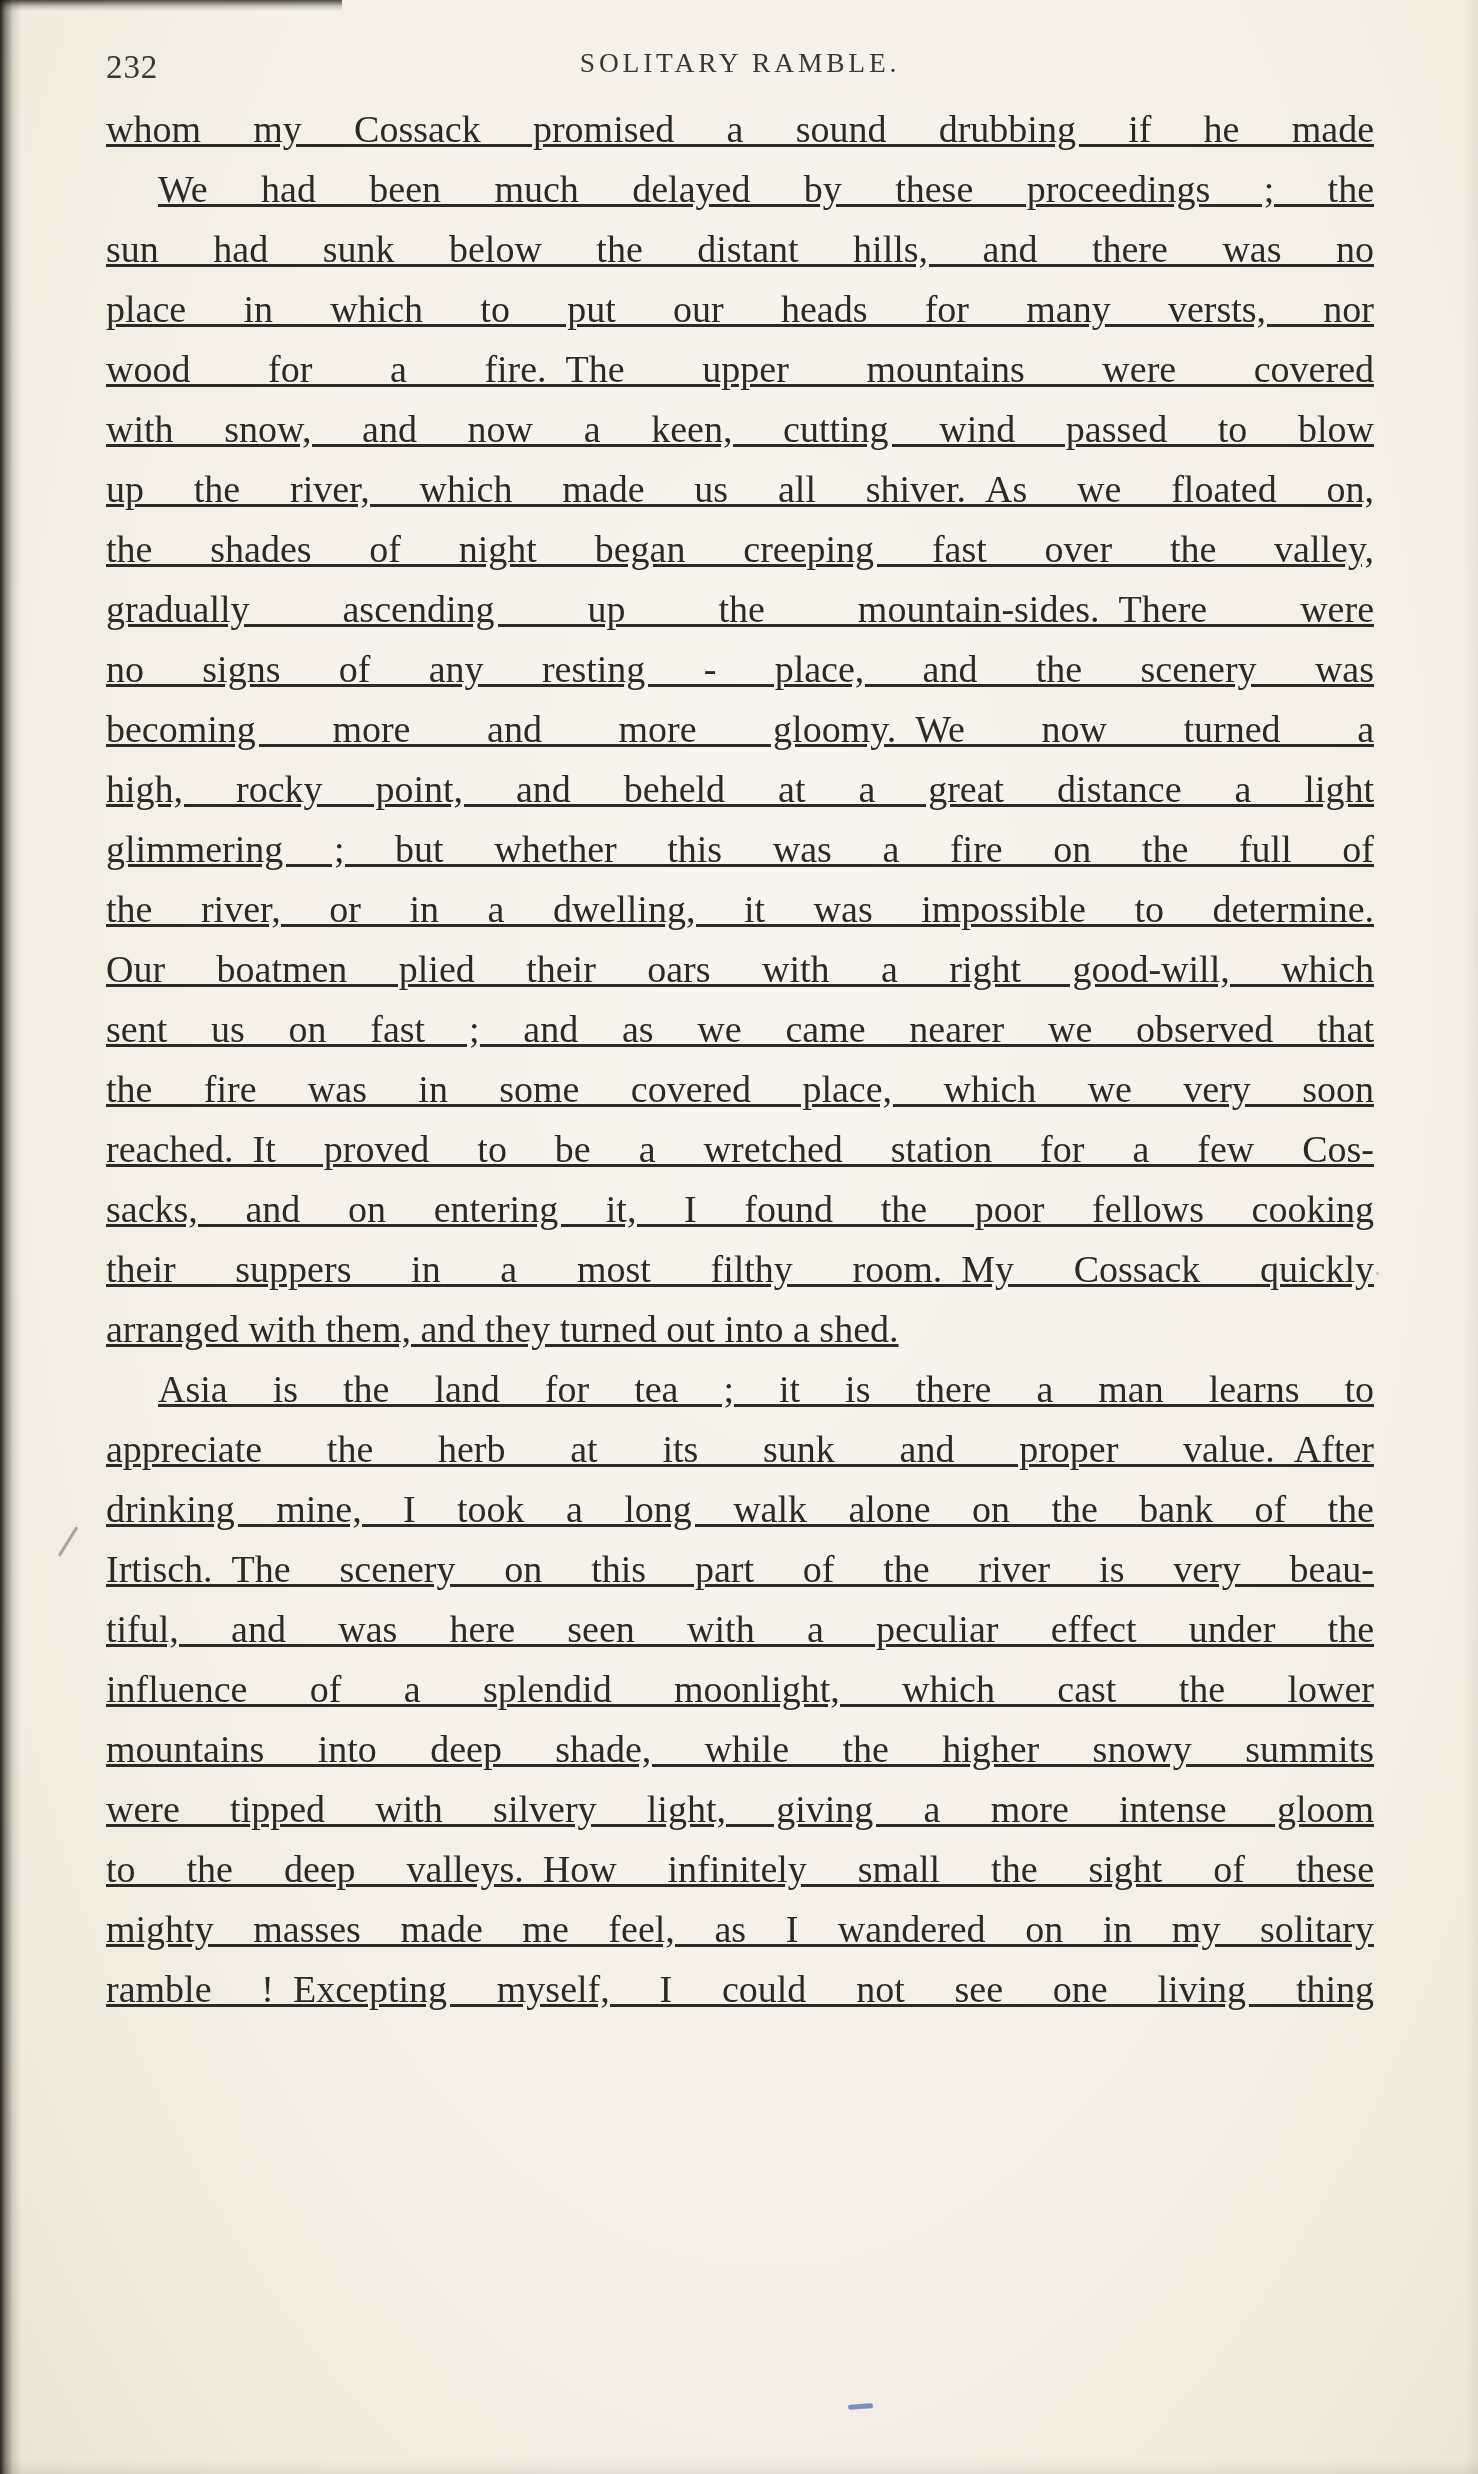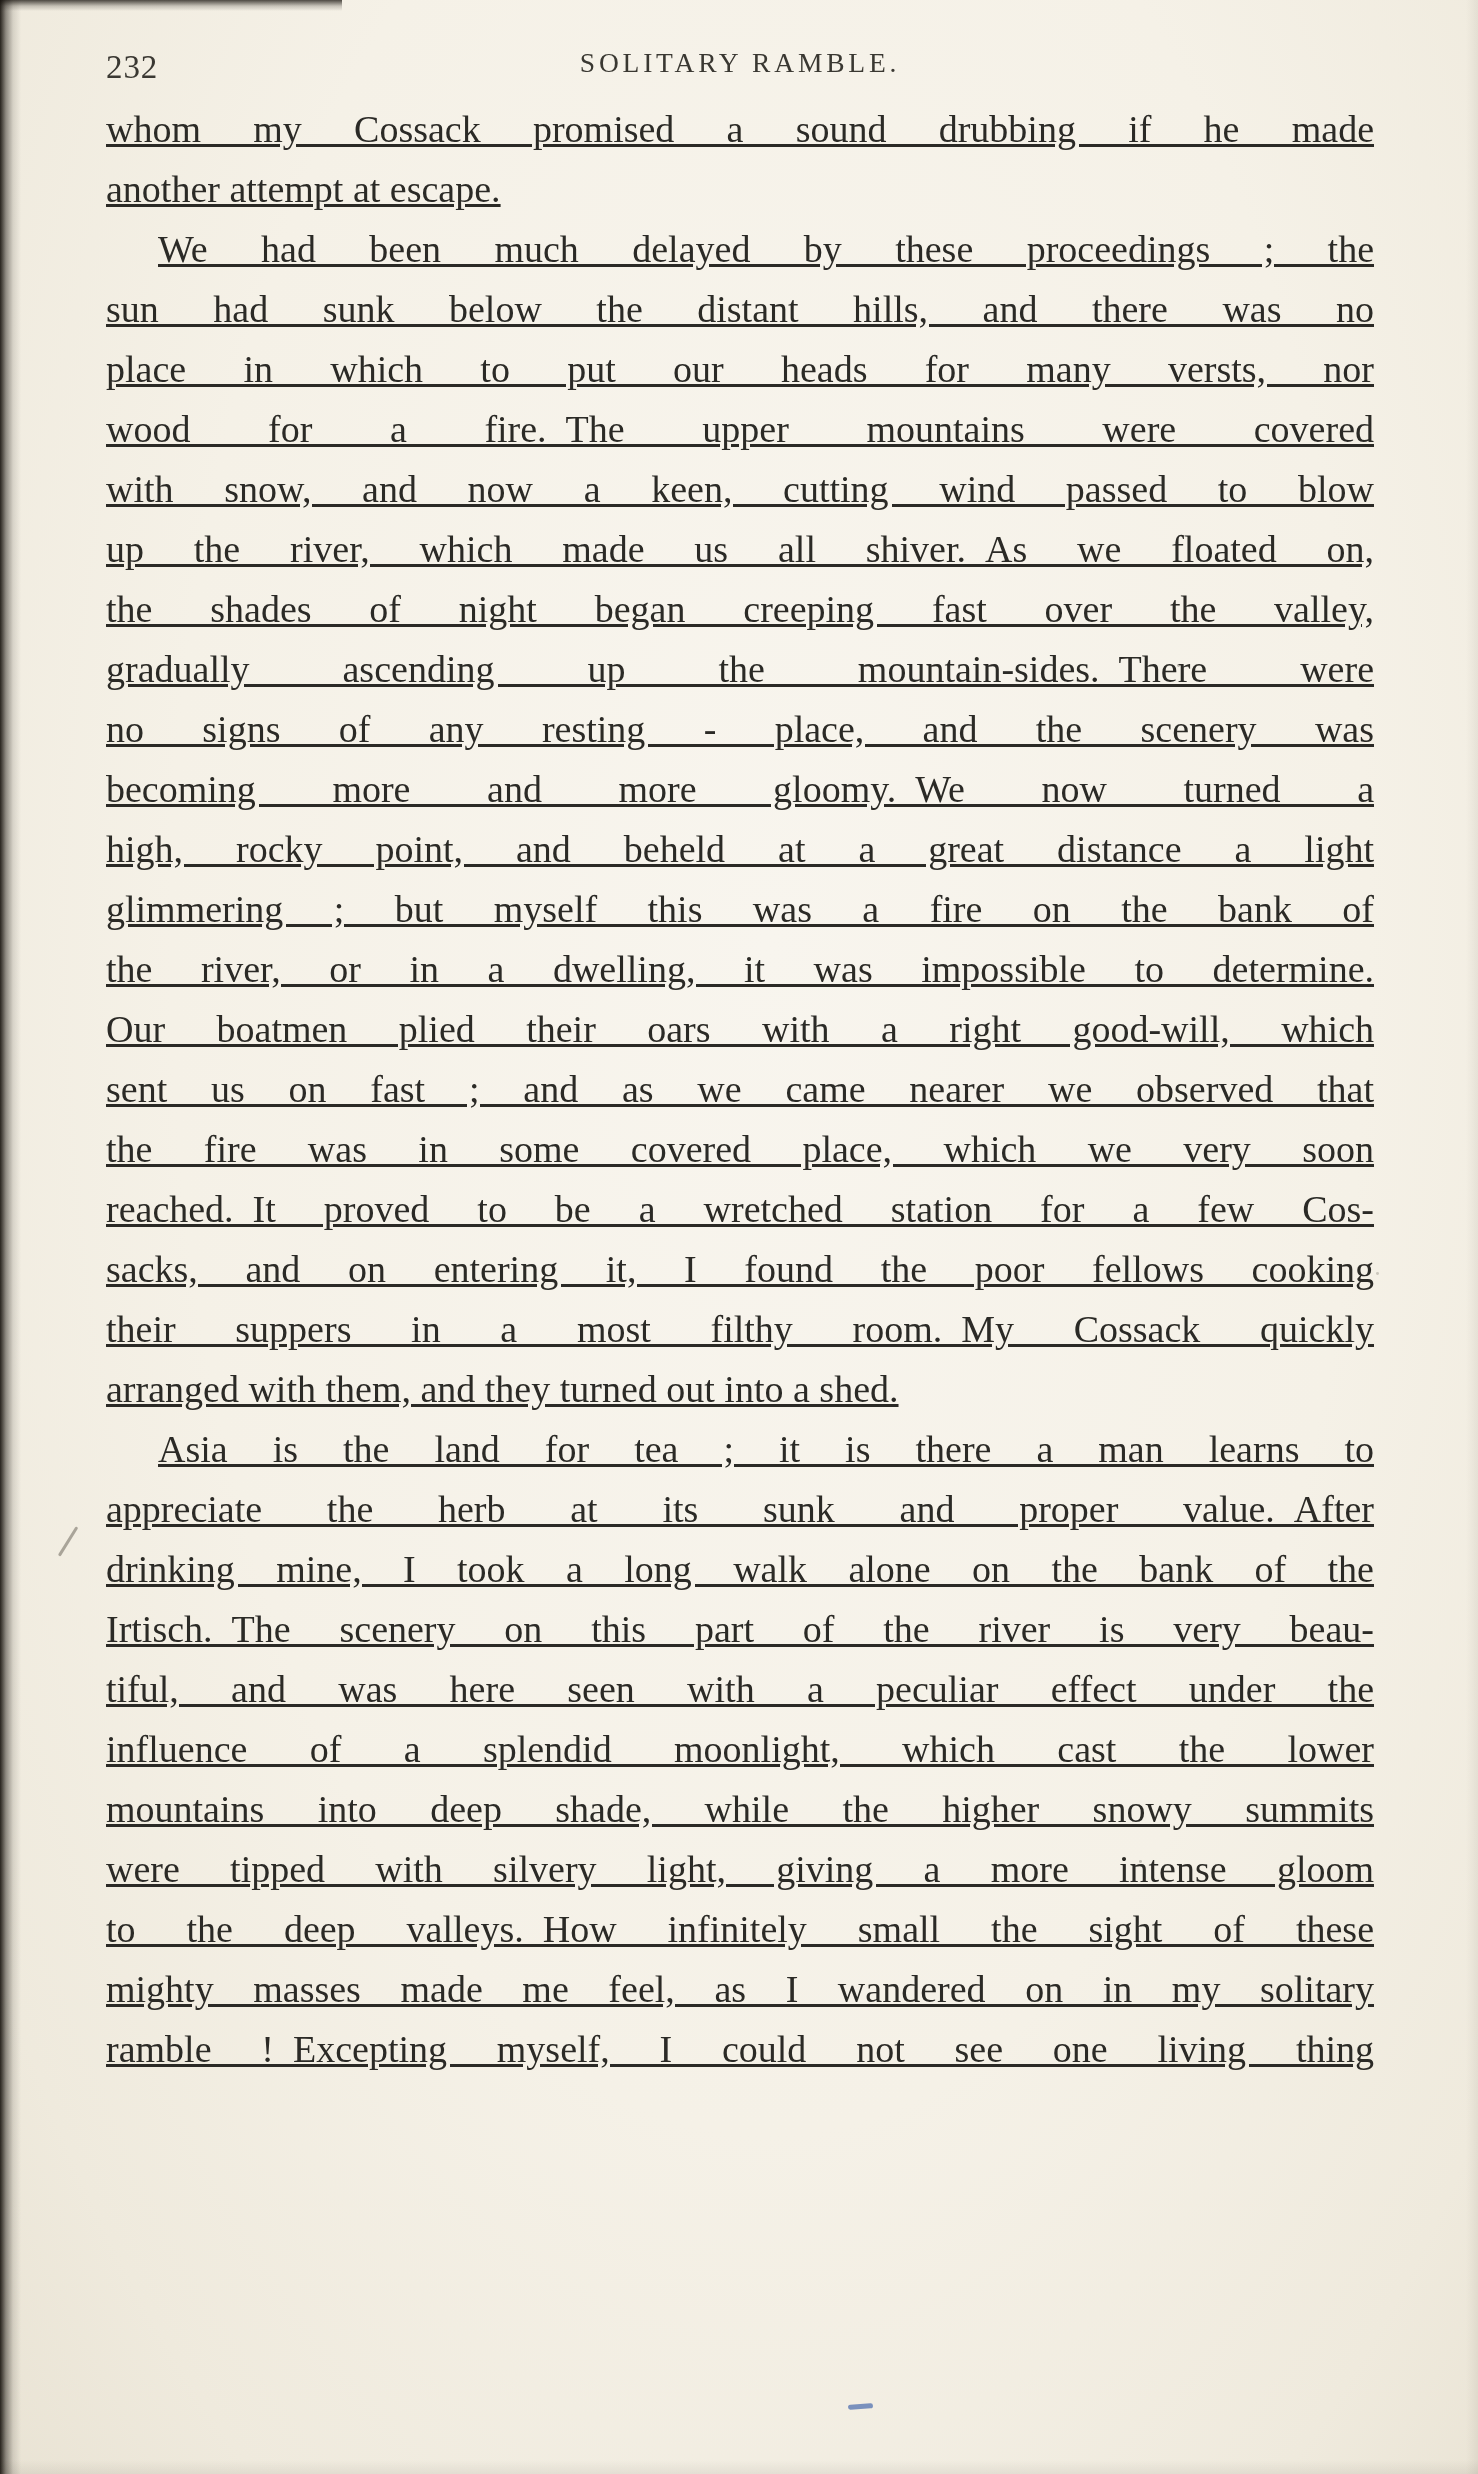--- a/index.html
+++ b/index.html
@@ -141,33 +141,32 @@
   <div class="edge-right"></div>
   <div class="edge-bottom"></div>
 
   <div class="header">
     <span class="folio">232</span>
     <span class="running-title">SOLITARY RAMBLE.</span>
   </div>
 
   <div class="body-text">
       <div class="line">whom my Cossack promised a sound drubbing if he made</div>
-      <div class="line lastline">another attempt at escape.</div>
       <div class="line indent">We had been much delayed by these proceedings ; the</div>
       <div class="line">sun had sunk below the distant hills, and there was no</div>
       <div class="line">place in which to put our heads for many versts, nor</div>
       <div class="line">wood for a fire. The upper mountains were covered</div>
       <div class="line">with snow, and now a keen, cutting wind passed to blow</div>
       <div class="line">up the river, which made us all shiver. As we floated on,</div>
       <div class="line">the shades of night began creeping fast over the valley,</div>
       <div class="line">gradually ascending up the mountain-sides. There were</div>
       <div class="line">no signs of any resting - place, and the scenery was</div>
       <div class="line">becoming more and more gloomy. We now turned a</div>
       <div class="line">high, rocky point, and beheld at a great distance a light</div>
-      <div class="line">glimmering ; but myself this was a fire on the bank of</div>
+      <div class="line">glimmering ; but whether this was a fire on the full of</div>
       <div class="line">the river, or in a dwelling, it was impossible to determine.</div>
       <div class="line">Our boatmen plied their oars with a right good-will, which</div>
       <div class="line">sent us on fast ; and as we came nearer we observed that</div>
       <div class="line">the fire was in some covered place, which we very soon</div>
       <div class="line">reached. It proved to be a wretched station for a few Cos-</div>
       <div class="line">sacks, and on entering it, I found the poor fellows cooking</div>
       <div class="line">their suppers in a most filthy room. My Cossack quickly</div>
       <div class="line lastline">arranged with them, and they turned out into a shed.</div>
       <div class="line indent">Asia is the land for tea ; it is there a man learns to</div>
       <div class="line">appreciate the herb at its sunk and proper value. After</div>

